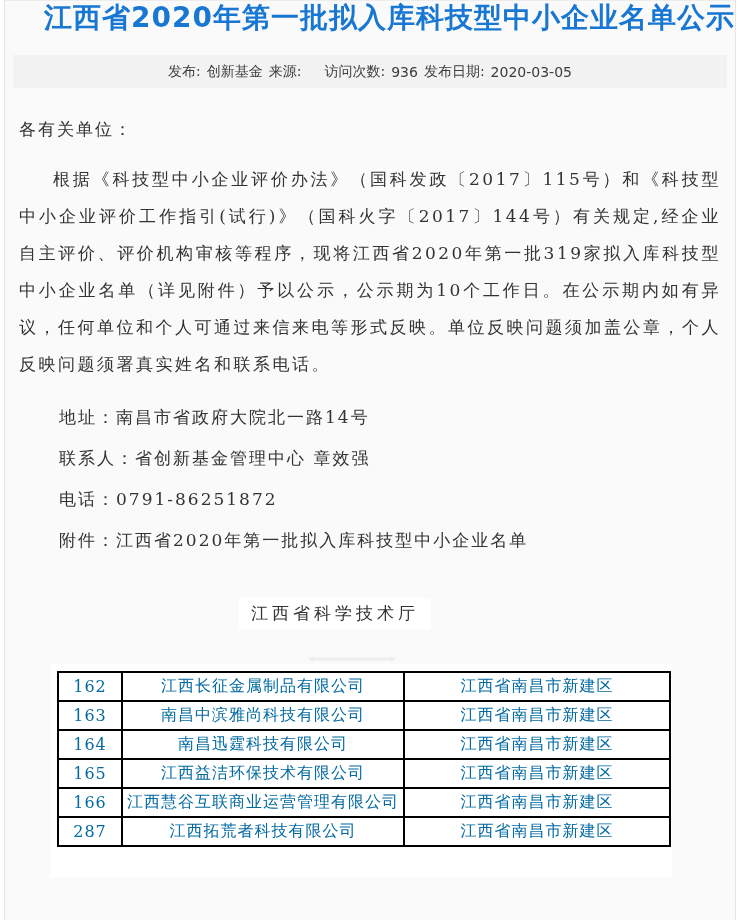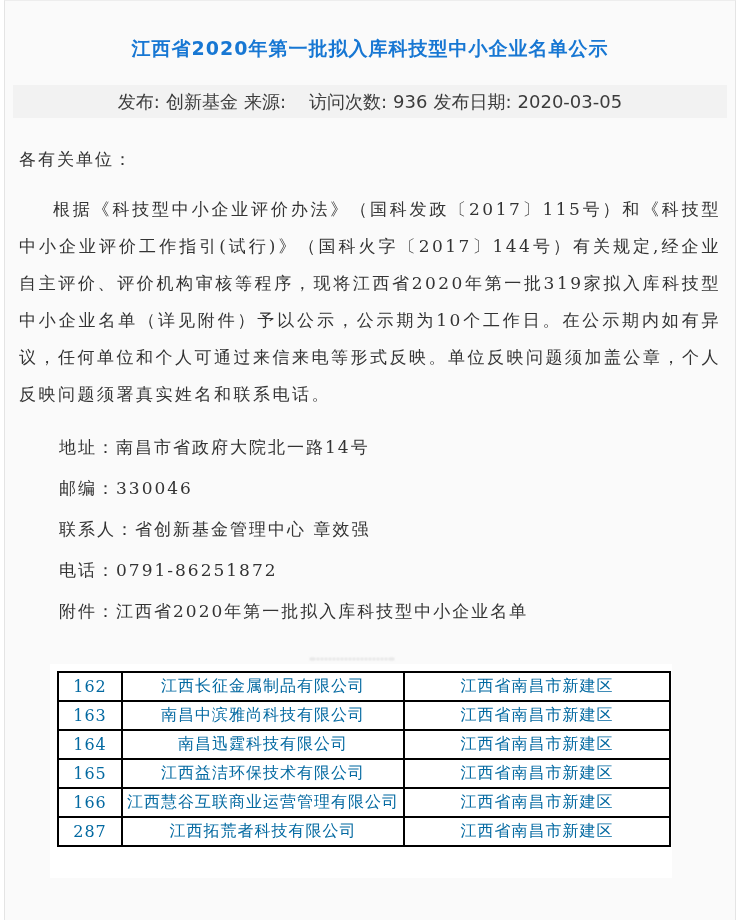--- a/index.html
+++ b/index.html
@@ -14,39 +14,38 @@
     background: var(--page-bg, #fafafa);
     border-left: 1px solid #e4e4e4;
     border-right: 1px solid #e4e4e4;
     border-top: 1px solid #ededed;
     font-family: "DejaVu Serif", "Liberation Serif", serif;
     color: var(--body-text, #333333);
   }
 
   .page-title {
     margin: 0;
-    padding-top: 30px;
-    text-align: center;
+    text-align: right;
     font-family: "DejaVu Sans", "Liberation Sans", sans-serif;
-    font-size: 19px;
+    font-size: 28px;
     font-weight: bold;
     letter-spacing: 1px;
     line-height: 34px;
     color: var(--title-blue, #1777d3);
   }
 
   .meta-bar {
     margin: 20px 8px 0 8px;
     height: 33px;
     background: var(--meta-bg, #f2f2f2);
     display: flex;
     align-items: center;
     justify-content: center;
     font-family: "DejaVu Sans", "Liberation Sans", sans-serif;
-    font-size: 18px;
+    font-size: 14px;
     color: #3c3c3c;
     white-space: pre;
   }
   .meta-bar span { margin: 0 3px; }
   .meta-bar .gap { margin-right: 14px; }
 
   .content { padding: 0 9px; }
 
   .salutation {
     margin: 31px 0 0 5px;
@@ -146,21 +145,20 @@
     <span>936</span>
     <span>发布日期:</span>
     <span>2020-03-05</span>
   </div>
 
   <div class="content">
     <p class="salutation">各有关单位：</p>
     <p class="main-paragraph">根据《科技型中小企业评价办法》（国科发政〔2017〕115号）和《科技型中小企业评价工作指引(试行)》（国科火字〔2017〕144号）有关规定,经企业自主评价、评价机构审核等程序，现将江西省2020年第一批319家拟入库科技型中小企业名单（详见附件）予以公示，公示期为10个工作日。在公示期内如有异议，任何单位和个人可通过来信来电等形式反映。单位反映问题须加盖公章，个人反映问题须署真实姓名和联系电话。</p>
 
     <p class="info-line first">地址：南昌市省政府大院北一路14号</p>
-    <p class="info-line">邮编：330046</p>
     <p class="info-line">联系人：省创新基金管理中心 章效强</p>
     <p class="info-line">电话：0791-86251872</p>
     <p class="info-line">附件：江西省2020年第一批拟入库科技型中小企业名单</p>
 
     <span class="signature">江西省科学技术厅</span>
   </div>
 
   <div class="ghost-smudge"></div>
   <div class="stray-mark"></div>
 

